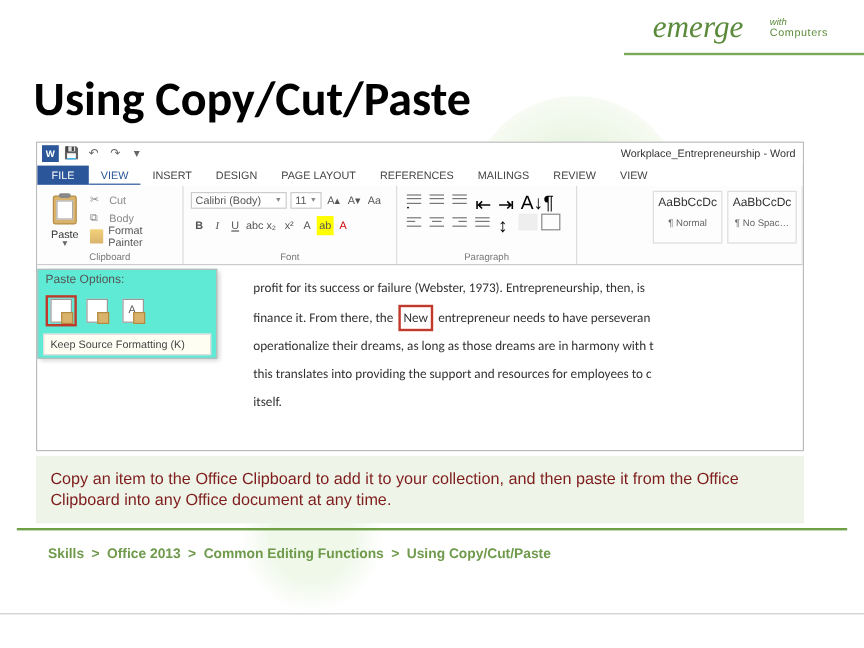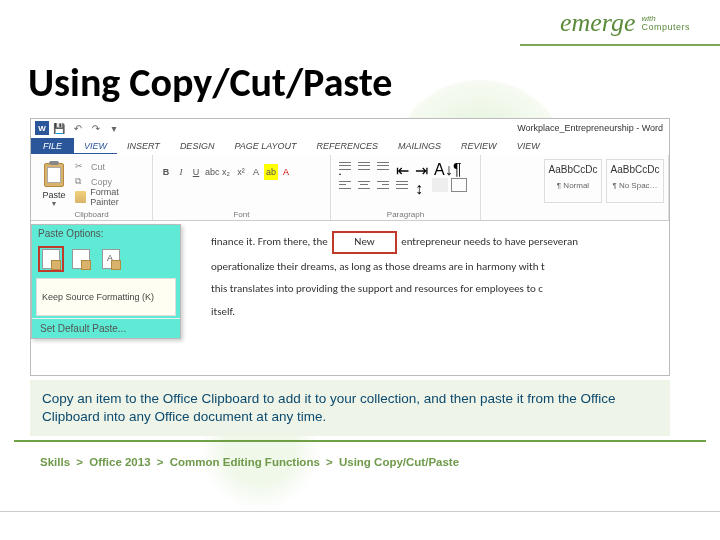--- a/index.html
+++ b/index.html
@@ -2,38 +2,38 @@
 <html><head>
 <meta charset="utf-8">
 <style>
   * { box-sizing: border-box; margin: 0; padding: 0; }
   body { width: 720px; height: 540px; background: #fff; font-family: Arial, sans-serif; position: relative; overflow: hidden; }
 
   
   .bg-circle-1 { position: absolute; width: 180px; height: 180px; border-radius: 50%; background: radial-gradient(circle, #eaf5e3 40%, #f7fbf3 70%, transparent 75%); top: 80px; left: 390px; z-index: 0; }
   .bg-circle-2 { position: absolute; width: 120px; height: 120px; border-radius: 50%; background: radial-gradient(circle, #f0f8ea 40%, transparent 70%); top: 390px; left: 200px; z-index: 0; }
 
-  .logo-area { position: absolute; top: 8px; right: 30px; display: flex; align-items: center; gap: 4px; margin-left: 48px; }
+  .logo-area { position: absolute; top: 8px; right: 30px; display: flex; align-items: center; gap: 20px; margin-left: 48px; }
   .logo-text { font-family: Georgia, serif; font-size: 26px; color: #5a8a3a; font-style: italic; font-weight: 500; }
   .logo-sub { display: flex; flex-direction: column; font-size: 9px; color: #5a8a3a; line-height: 1; margin-left: 2px; }
   .logo-sub .top { font-style: italic; font-size: 8px; }
   .logo-sub .bot { font-weight: normal; letter-spacing: 0.5px; }
   .logo-rule { position: absolute; top: 44px; right: 0; width: 200px; height: 2px; background: #7aa857; }
 
   .slide-title { position: absolute; top: 58px; left: 28px; font-size: 40px; font-weight: bold; color: #000; font-family: Calibri, Arial, sans-serif; }
 
   .word-shot { position: absolute; top: 118px; left: 30px; width: 640px; height: 258px; border: 1px solid #bbb; background: #fff; overflow: hidden; z-index: 2; font-family: "Segoe UI", Tahoma, sans-serif; }
 
   .qat { height: 18px; background: #fff; display: flex; align-items: center; padding: 0 4px; gap: 4px; position: relative; }
   .qat-icon { width: 14px; height: 14px; display: inline-flex; align-items: center; justify-content: center; font-size: 10px; color: #666; }
   .qat-word { width: 14px; height: 14px; background: #2b579a; color: #fff; font-size: 8px; font-weight: bold; display: flex; align-items: center; justify-content: center; }
   .qat-save { color: #2b579a; }
   .doc-title { position: absolute; right: 6px; font-size: 9px; color: #333; text-align: right; }
 
-  .tabs { height: 18px; display: flex; align-items: center; font-size: 9px; font-style: italic; }
+  .tabs { height: 18px; display: flex; align-items: center; font-size: 9px; }
   .tab { padding: 2px 10px; color: #444; cursor: pointer; }
   .tab.file { background: #2b579a; color: #fff; padding: 3px 12px; }
   .tab.active { color: #2b579a; font-weight: 500; border-bottom: 1px solid #2b579a; }
 
   .ribbon { height: 66px; background: #fdfdfd; border-bottom: 1px solid #ccc; display: flex; position: relative; }
   .rgroup { border-right: 1px solid #ddd; padding: 2px 4px; position: relative; height: 100%; }
   .rgroup-label { position: absolute; bottom: 1px; left: 0; right: 0; text-align: center; font-size: 8px; color: #777; }
 
   .clipboard-group { width: 122px; display: flex; }
   .paste-big { width: 38px; text-align: center; padding-top: 4px; }
@@ -73,28 +73,28 @@
   .style-sample { font-size: 10px; color: #333; }
   .style-name { font-size: 8px; color: #666; margin-top: 6px; }
 
   .paste-menu { position: absolute; top: 105px; left: 0; width: 150px; background: #5eead4; border: 1px solid #bbb; box-shadow: 2px 2px 4px rgba(0,0,0,0.2); font-size: 10px; z-index: 10; }
   .pm-header { padding: 3px 6px; color: #555; font-weight: 500; }
   .pm-icons { display: flex; gap: 4px; padding: 4px 6px; }
   .pm-ico { width: 26px; height: 26px; border: 1px solid transparent; display: flex; align-items: center; justify-content: center; position: relative; }
   .pm-ico.sel { border: 2px solid #c0392b; }
   .pm-ico-inner { width: 18px; height: 20px; background: #fff; border: 1px solid #999; position: relative; }
   .pm-ico-inner::after { content: ""; position: absolute; width: 8px; height: 8px; background: #d9b36c; border: 1px solid #b38a3f; bottom: -2px; right: -2px; }
-  .pm-tip { background: #fffef2; border: 1px solid #ddd; margin: 2px 4px; padding: 13px 5px; font-size: 9px; color: #444; }
+  .pm-tip { background: #fffef2; border: 1px solid #ddd; margin: 2px 4px; padding: 3px 5px; font-size: 9px; color: #444; }
   .pm-item { padding: 4px 8px; color: #555; border-top: 1px solid #eee; }
 
   .doc-body { padding: 10px 12px 10px 180px; font-size: 11px; color: #333; line-height: 1.7; font-family: Calibri, Arial, sans-serif; position: relative; height: 156px; }
   .doc-body p { margin-bottom: 4px; }
-  .inserted { display: inline-block; border: 2px solid #c0392b; padding: 0 20px; margin: 0 2px; font-size: 11px; }
-
-  .caption-box { position: absolute; top: 380px; left: 30px; width: 640px; background: #eef4e8; padding: 10px 12px; font-size: 13.5px; color: #0c4a6e; line-height: 1.35; z-index: 2; }
+  .inserted { display: inline-block; border: 2px solid #c0392b; padding: 0 2px; margin: 0 2px; font-size: 11px; }
+
+  .caption-box { position: absolute; top: 380px; left: 30px; width: 640px; background: #eef4e8; padding: 10px 12px; font-size: 13.5px; color: #7f1d1d; line-height: 1.35; z-index: 2; }
 
   .divider { position: absolute; top: 440px; left: 14px; right: 14px; height: 2px; background: #6fa046; }
 
   .breadcrumb { position: absolute; top: 456px; left: 40px; font-size: 11.5px; font-weight: bold; color: #6f9a4b; }
   .breadcrumb .sep { color: #6f9a4b; margin: 0 3px; }
 
   .foot-rule { position: absolute; bottom: 28px; left: 0; right: 0; height: 1px; background: #ccc; }
 </style>
 </head>
 <body>
@@ -147,31 +147,44 @@
         <div class="paste-label">Paste</div>
         <div class="paste-arrow">▼</div>
       </div>
       <div class="clip-right">
         <div class="clip-row">
             <span class="ico scissors">✂</span>
             <span>Cut</span>
           </div>
         <div class="clip-row">
             <span class="ico">⧉</span>
-            <span>Copy</span>
+            <span>Body</span>
           </div>
         <div class="clip-row format-painter">
             <span class="brush"></span>
             <span>Format Painter</span>
           </div>
       </div>
       <div class="rgroup-label">Clipboard</div>
     </div>
 
     <div class="rgroup font-group">
+      <div class="font-row1">
+        <div class="combo font">
+            <span>Calibri (Body)</span>
+            <span class="drop">▼</span>
+          </div>
+        <div class="combo size">
+            <span>11</span>
+            <span class="drop">▼</span>
+          </div>
+        <div class="fbtn">A▴</div>
+        <div class="fbtn">A▾</div>
+        <div class="fbtn">Aa</div>
+      </div>
       <div class="font-row2">
         <div class="fbtn b">B</div>
         <div class="fbtn i">I</div>
         <div class="fbtn u">U</div>
         <div class="fbtn">abc</div>
         <div class="fbtn">x₂</div>
         <div class="fbtn">x²</div>
         <div class="fbtn">A</div>
         <div class="fbtn" style="background:#ff0">ab</div>
         <div class="fbtn" style="color:#c00">A</div>
@@ -250,24 +263,24 @@
       <div class="pm-ico">
           <div class="pm-ico-inner"></div>
         </div>
       <div class="pm-ico">
           <div class="pm-ico-inner" style="background:#fff">
             <span style="font-size:9px;position:absolute;top:3px;left:4px;color:#555">A</span>
           </div>
         </div>
     </div>
     <div class="pm-tip">Keep Source Formatting (K)</div>
-    <div class="pm-item">Set Default Paste...</div>
   </div>
 
   <div class="doc-body">
+    <p>profit for its success or failure (Webster, 1973). Entrepreneurship, then, is</p>
     <p>
       <span>finance it. From there, the</span>
       <span class="inserted">New</span>
       <span>entrepreneur needs to have perseveran</span>
     </p>
     <p>operationalize their dreams, as long as those dreams are in harmony with t</p>
     <p>this translates into providing the support and resources for employees to c</p>
     <p>itself.</p>
 
   </div>

